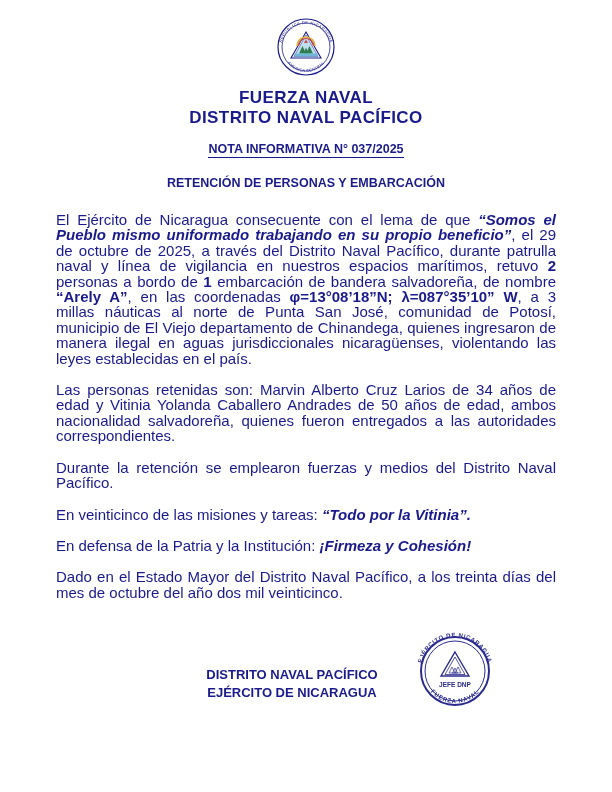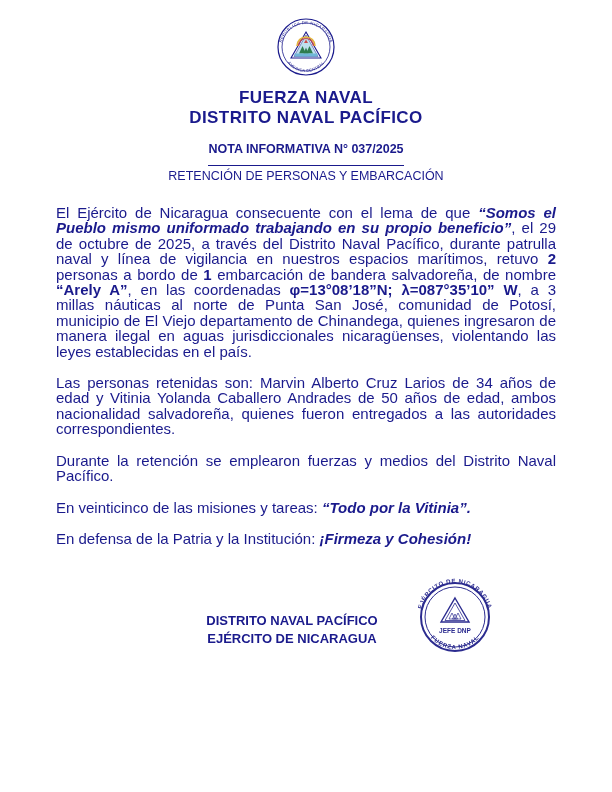--- a/index.html
+++ b/index.html
@@ -50,28 +50,28 @@
 
   .nota-line {
     text-align: center;
     font-weight: bold;
     font-size: 12.5px;
     margin-top: 14px;
     color: #1a1a8c;
   }
   .nota-line span {
     border-bottom: 1.4px solid #1a1a8c;
-    padding-bottom: 9px;
+    padding-bottom: 1px;
   }
 
   .subject-line {
     text-align: center;
-    font-weight: normal;
+    font-weight: bold;
     font-size: 12.5px;
-    margin-top: 13px;
+    margin-top: 20px;
     color: #1a1a8c;
   }
 
   
   .body-block {
     margin-top: 22px;
     font-size: 15px;
     line-height: 15.4px;
     text-align: justify;
     color: #1a1a8c;
@@ -160,20 +160,21 @@
     <p><span>El Ejército de Nicaragua consecuente con el lema de que </span><span class="bi">“Somos el Pueblo mismo uniformado trabajando en su propio beneficio”</span><span>, el 29 de octubre de 2025, a través del Distrito Naval Pacífico, durante patrulla naval y línea de vigilancia en nuestros espacios marítimos, retuvo </span><span class="b">2</span><span> personas a bordo de </span><span class="b">1</span><span> embarcación de bandera salvadoreña, de nombre </span><span class="b">“Arely A”</span><span>, en las coordenadas </span><span class="b">φ=13°08’18”N; λ=087°35’10” W</span><span>, a 3 millas náuticas al norte de Punta San José, comunidad de Potosí, municipio de El Viejo departamento de Chinandega, quienes ingresaron de manera ilegal en aguas jurisdiccionales nicaragüenses, violentando las leyes establecidas en el país.</span></p>
 
     <p>Las personas retenidas son: Marvin Alberto Cruz Larios de 34 años de edad y Vitinia Yolanda Caballero Andrades de 50 años de edad, ambos nacionalidad salvadoreña, quienes fueron entregados a las autoridades correspondientes.</p>
 
     <p>Durante la retención se emplearon fuerzas y medios del Distrito Naval Pacífico.</p>
 
     <p><span>En veinticinco de las misiones y tareas: </span><span class="bi">“Todo por la Vitinia”.</span></p>
 
     <p><span>En defensa de la Patria y la Institución: </span><span class="bi">¡Firmeza y Cohesión!</span></p>
 
+    <p>Dado en el Estado Mayor del Distrito Naval Pacífico, a los treinta días del mes de octubre del año dos mil veinticinco.</p>
   </div>
 
   <div class="sign-area">
     <div class="seal">
       <svg viewBox="0 0 86 86" width="86" height="86" xmlns="http://www.w3.org/2000/svg">
         <defs>
           <path id="sealTop" d="M 9,43 A 34,34 0 0 1 77,43"></path>
           <path id="sealBot" d="M 11,43 A 32,32 0 0 0 75,43"></path>
         </defs>
         <circle cx="43" cy="43" r="34" fill="none" stroke="#2b2b8f" stroke-width="2"></circle>

